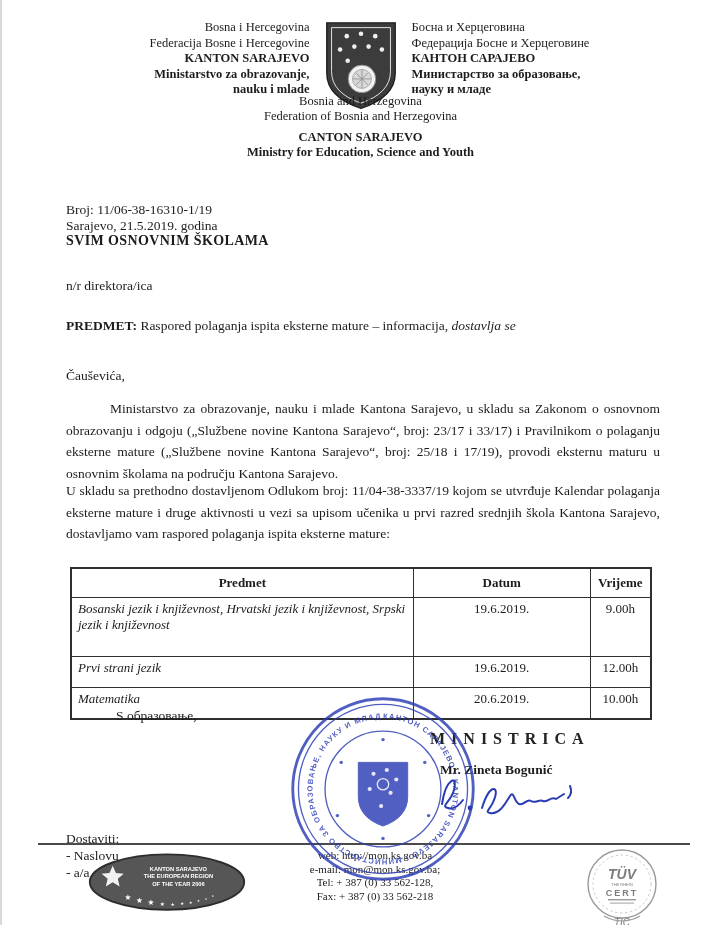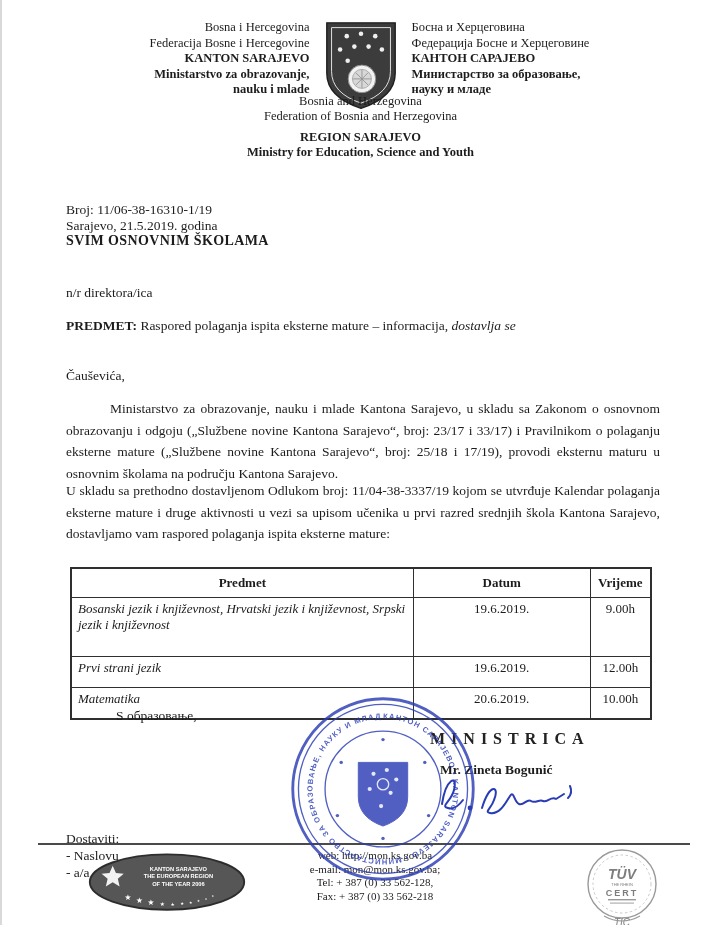--- a/index.html
+++ b/index.html
@@ -15,21 +15,21 @@
   .hdr-col.bs{text-align:right;}
   .hdr-col.sr{text-align:left;}
   .hdr-col .b{font-weight:bold;}
   .crest{width:76px;margin:0 13px;flex:0 0 auto;}
   .hdr-en{top:94px;left:0;width:100%;text-align:center;font-size:12.5px;line-height:15px;}
   .hdr-en .b{font-weight:bold;}
   .hdr-en .gap{height:6px;}
   
   .meta{top:186px;left:64px;font-size:13.5px;line-height:16px;margin-top:16px;}
   .to-line{top:233px;left:64px;font-size:14px;font-weight:bold;letter-spacing:.4px;}
-  .attn{top:285px;left:64px;font-size:13.5px;}
+  .attn{top:278px;left:64px;font-size:13.5px;}
   .subject{top:318px;left:64px;width:594px;font-size:13.5px;}
   .subject .lbl{font-weight:bold;}
   .subject .it{font-style:italic;}
   .salut{top:368px;left:64px;font-size:13.5px;}
   .para{left:64px;width:594px;font-size:13.5px;line-height:21.5px;text-align:justify;}
   .p1{top:398px;text-indent:44px;}
   .p2{top:480px;}
   
   .tblwrap{top:567px;left:62px;width:582px;margin-left:6px;}
   table.sched{border-collapse:collapse;width:100%;font-size:13px;}
@@ -97,21 +97,21 @@
     <div class="b">КАНТОН САРАЈЕВО</div>
     <div class="b">Министарство за образовање,</div>
     <div class="b">науку и младе</div>
   </div>
 </div>
 
 <div class="abs hdr-en">
   <div>Bosnia and Herzegovina</div>
   <div>Federation of Bosnia and Herzegovina</div>
   <div class="gap"></div>
-  <div class="b">REGION SARAJEVO</div>
+  <div class="b">CANTON SARAJEVO</div>
   <div class="b">Ministry for Education, Science and Youth</div>
 </div>
 
 <div class="abs meta">
   <div>Broj: 11/06-38-16310-1/19</div>
   <div>Sarajevo, 21.5.2019. godina</div>
 </div>
 
 <div class="abs to-line">SVIM OSNOVNIM ŠKOLAMA</div>
 <div class="abs attn">n/r direktora/ica</div>

